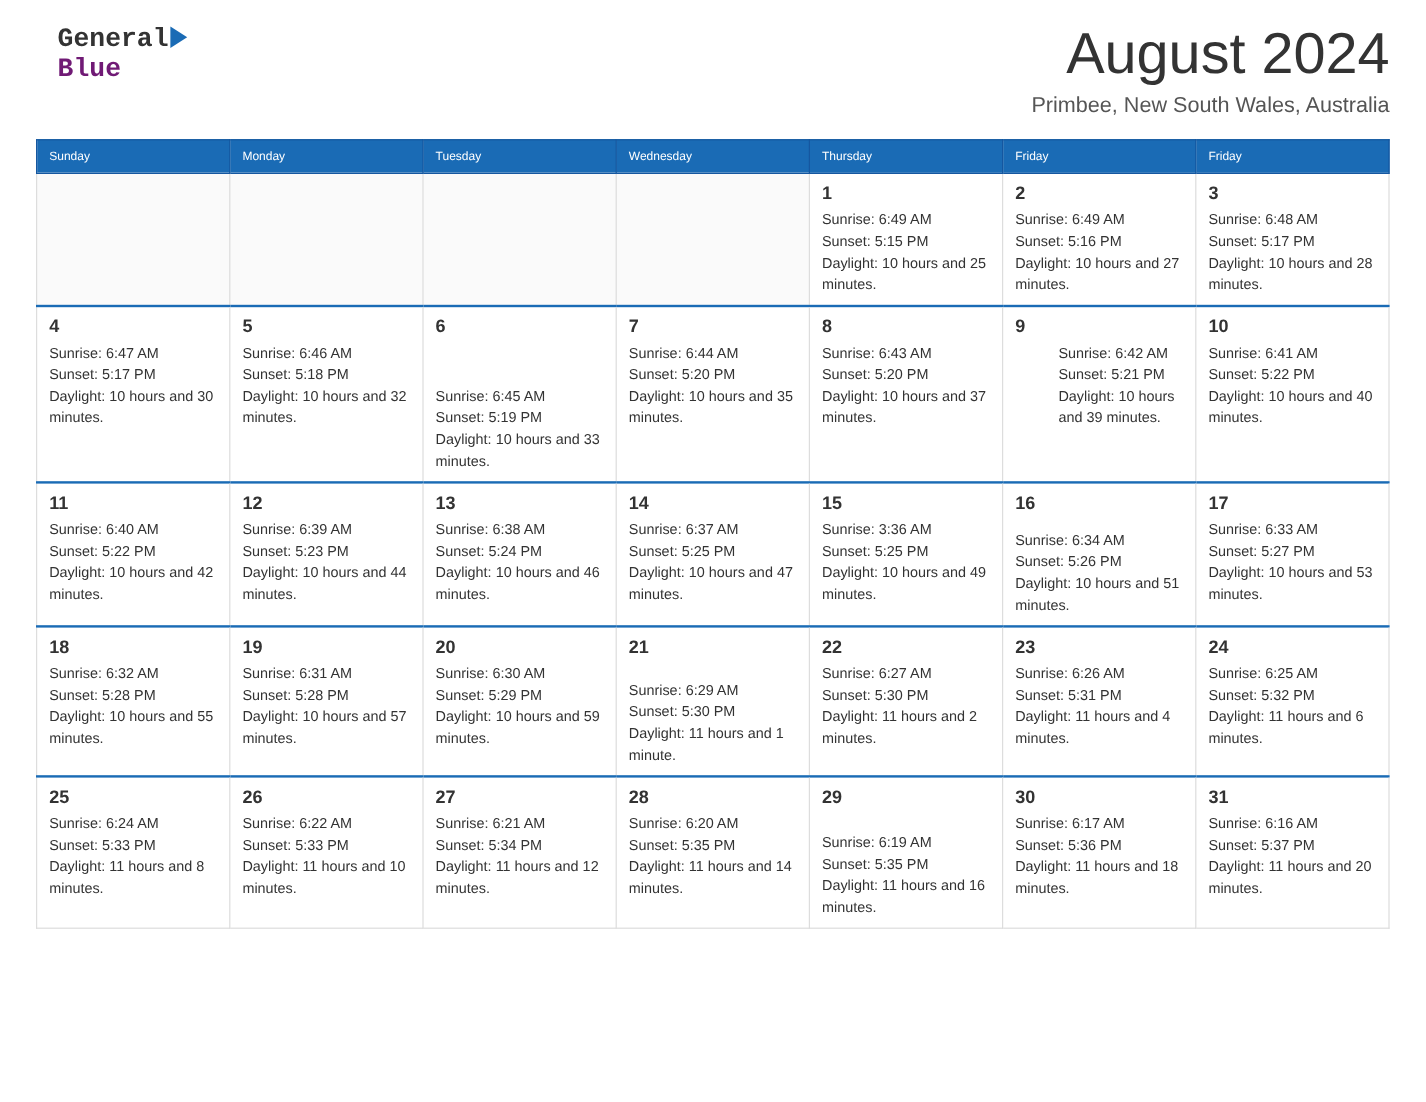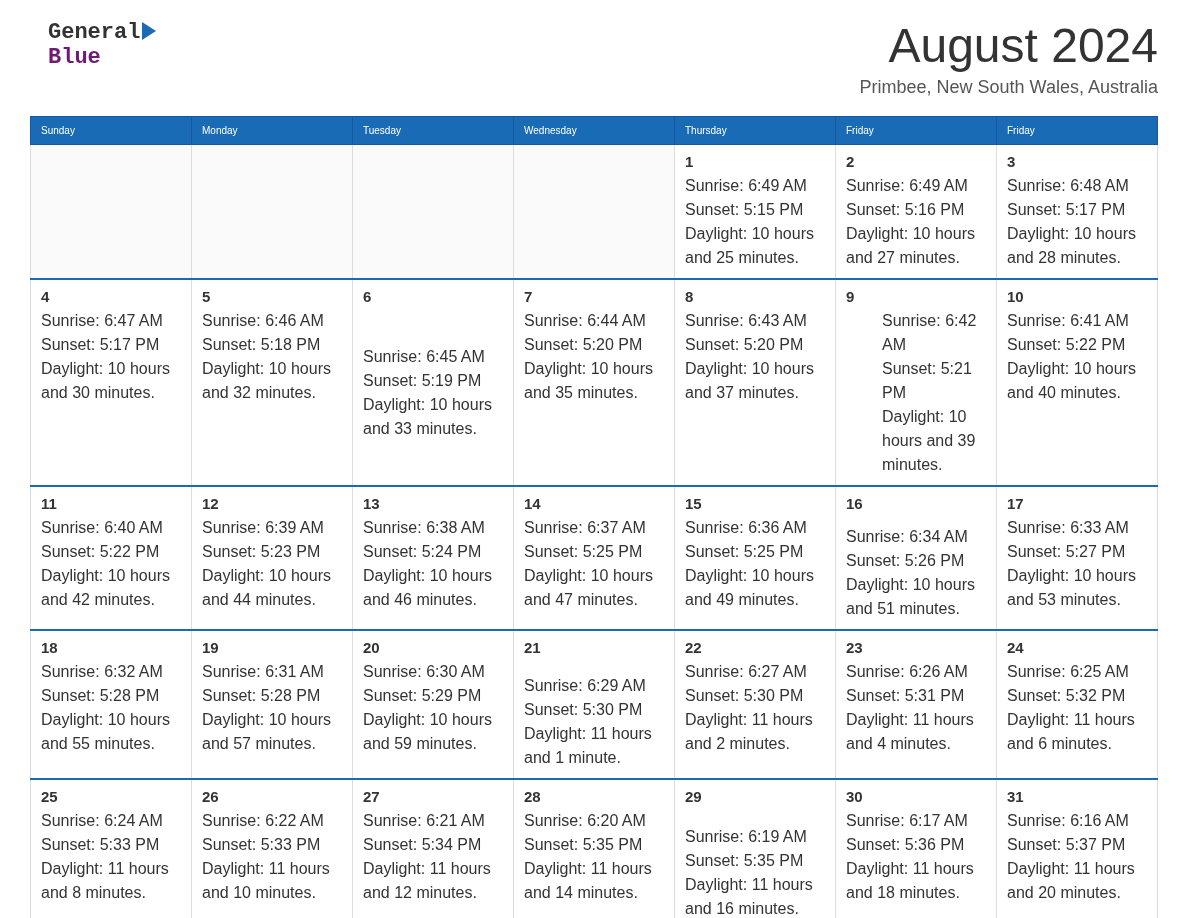--- a/index.html
+++ b/index.html
@@ -83,21 +83,21 @@
       color: #333;
     }
     .day-num {
       font-size: 15px;
       font-weight: bold;
       color: #333;
       display: block;
       margin-bottom: 4px;
     }
     .day-info {
-      font-size: 16px;
+      font-size: 12px;
       color: #333;
       line-height: 1.5;
     }
     .empty-cell {
       background: #fafafa;
     }
     .row-separator td {
       border-top: 2px solid #1a6bb5;
     }
   </style>
@@ -221,21 +221,21 @@
 Daylight: 10 hours and 46 minutes.</div>
         </td>
         <td>
           <span class="day-num">14</span>
           <div class="day-info" style="white-space: pre-line;">Sunrise: 6:37 AM
 Sunset: 5:25 PM
 Daylight: 10 hours and 47 minutes.</div>
         </td>
         <td>
           <span class="day-num">15</span>
-          <div class="day-info" style="white-space: pre-line;">Sunrise: 6:36 AM
+          <div class="day-info" style="white-space: pre-line;">Sunrise: 3:36 AM
 Sunset: 5:25 PM
 Daylight: 10 hours and 49 minutes.</div>
         </td>
         <td>
           <span class="day-num">16</span>
           <div class="day-info" style="white-space: pre-line; margin-top: 13px;">Sunrise: 6:34 AM
 Sunset: 5:26 PM
 Daylight: 10 hours and 51 minutes.</div>
         </td>
         <td>

